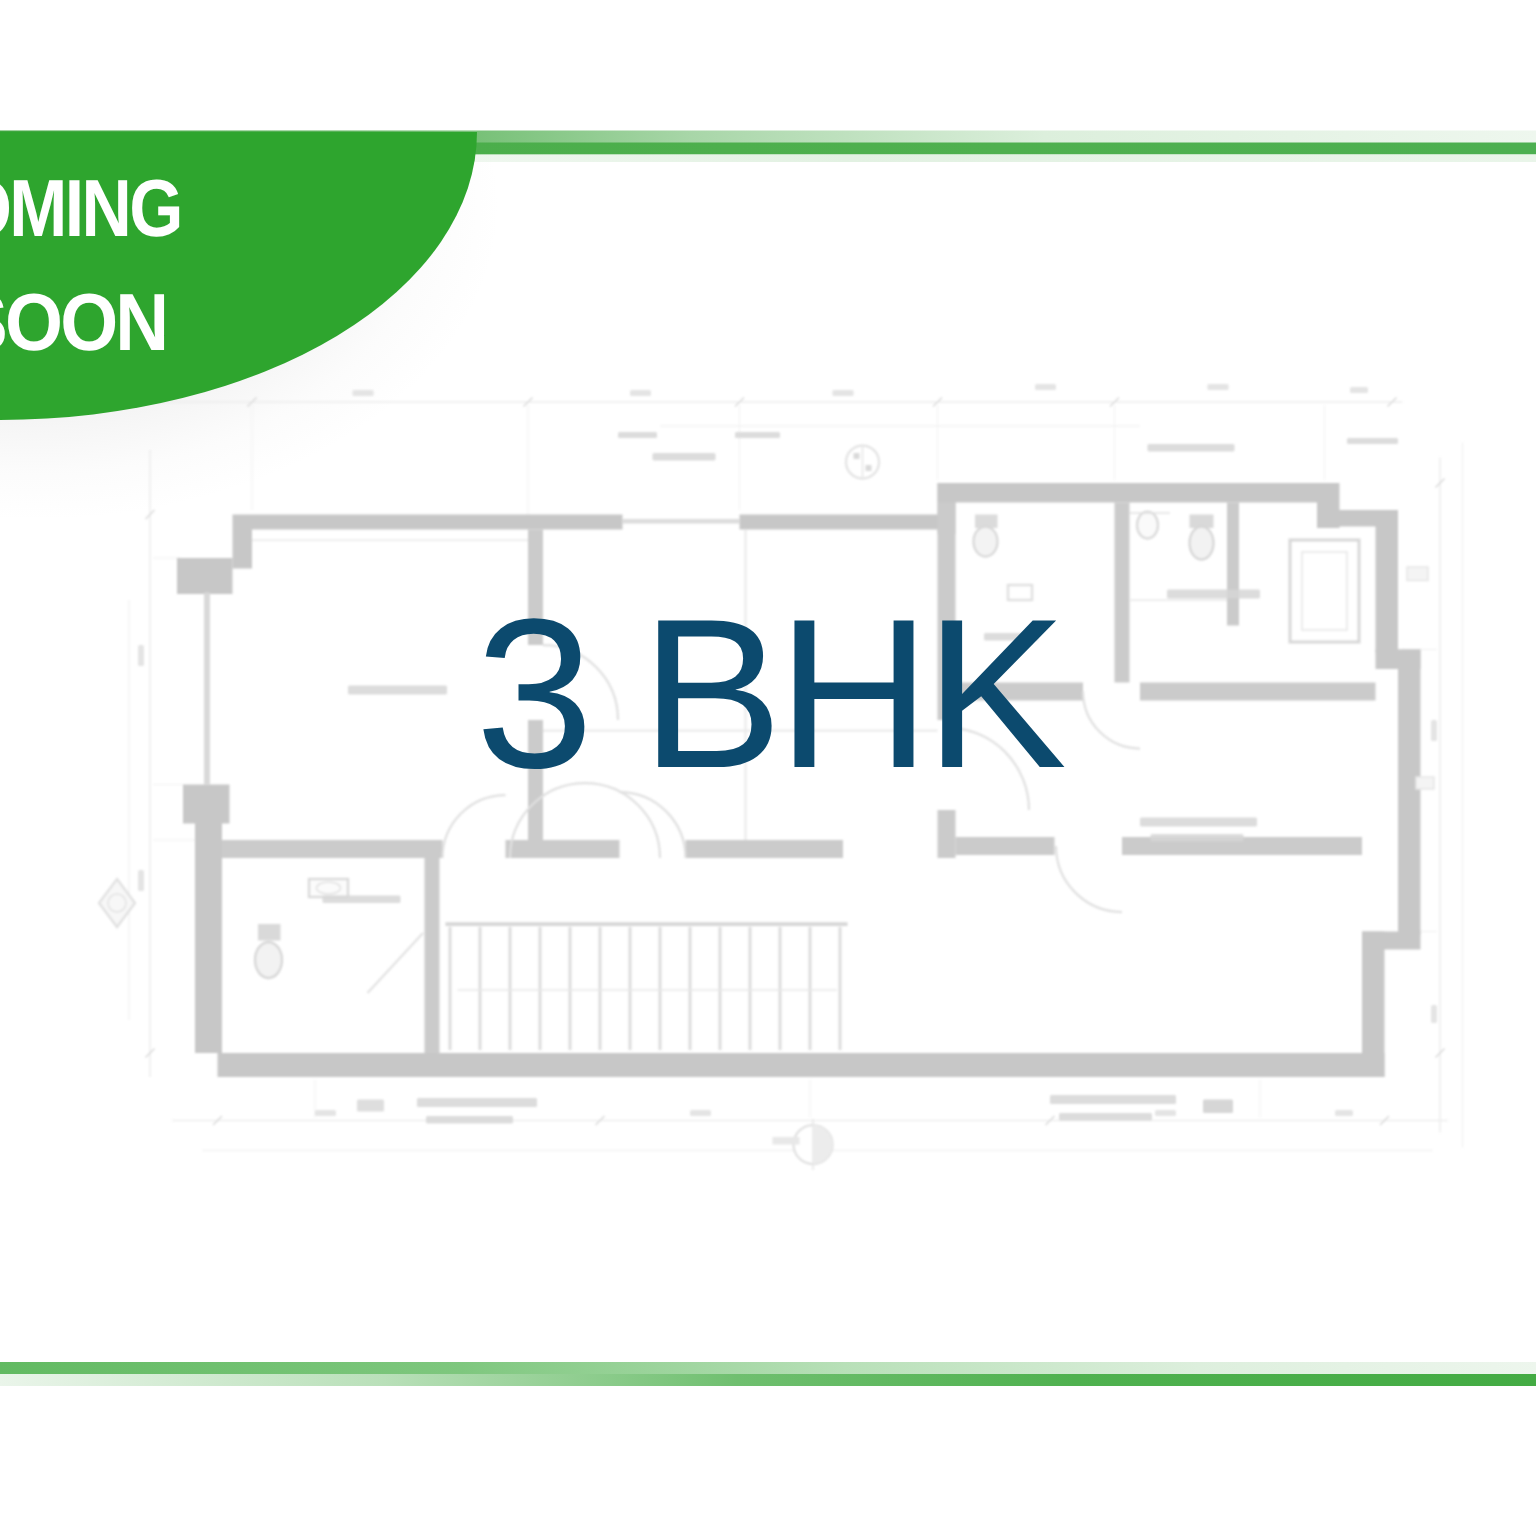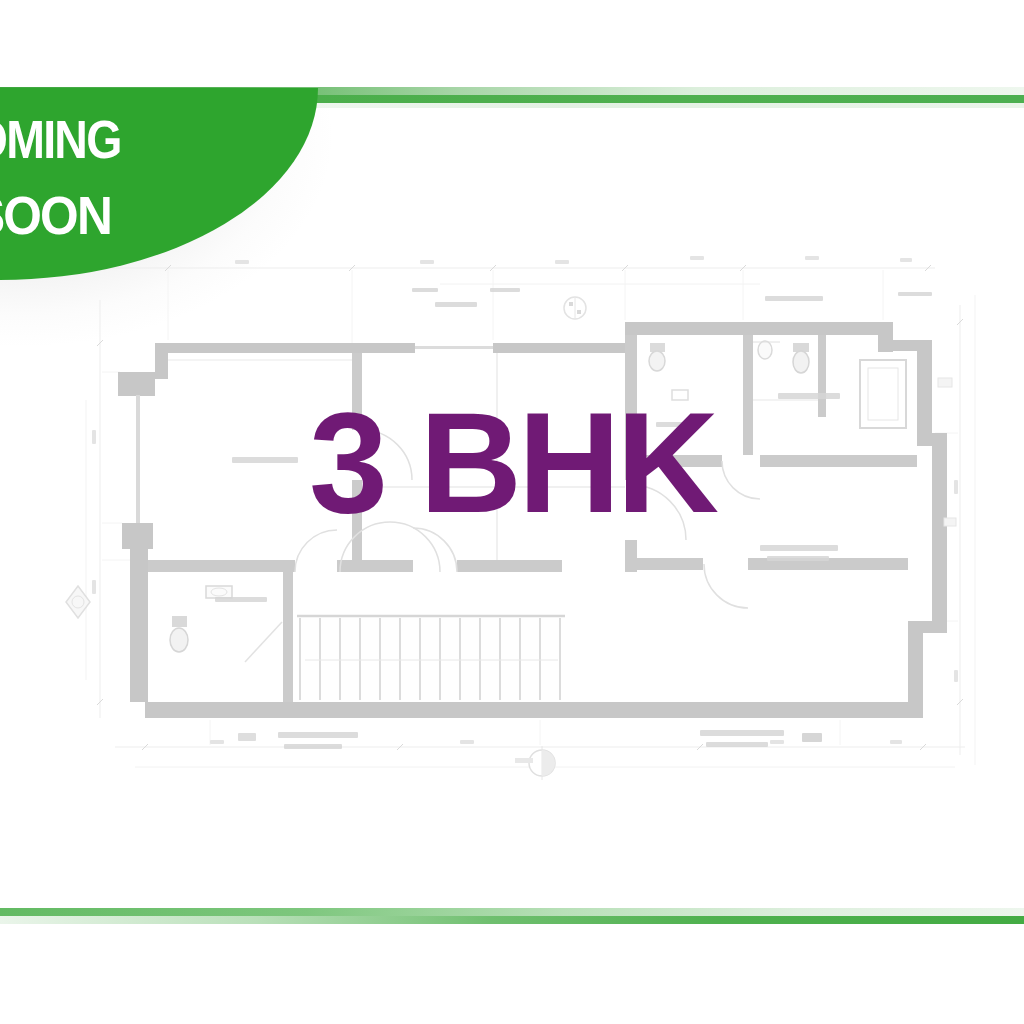--- a/index.html
+++ b/index.html
@@ -25,21 +25,21 @@
   .badge-line{position:absolute;color:#ffffff;font-weight:bold;font-size:54px;line-height:1;
               letter-spacing:-2px;transform:scaleX(0.86);transform-origin:left top;white-space:nowrap;}
   .badge-line1{left:-60px;top:24px;}
   .badge-line2{left:-28px;top:100px;transform:scaleX(0.92);}
 
   
   .plan{position:absolute;left:60px;top:250px;width:920px;height:560px;z-index:2;filter:blur(0.6px);}
 
   
   .bhk{position:absolute;left:50%;top:392px;transform:translateX(-50%);z-index:4;
-       color:#701a75;font-weight:bold;font-size:142px;line-height:1;letter-spacing:-4px;white-space:nowrap;}
+       color:#0c4a6e;font-weight:normal;font-size:142px;line-height:1;letter-spacing:-4px;white-space:nowrap;}
 </style>
 </head>
 <body>
 
 <div class="canvas">
 
   <div class="top-bar">
     <div class="r1"></div>
     <div class="r2"></div>
     <div class="r3"></div>

